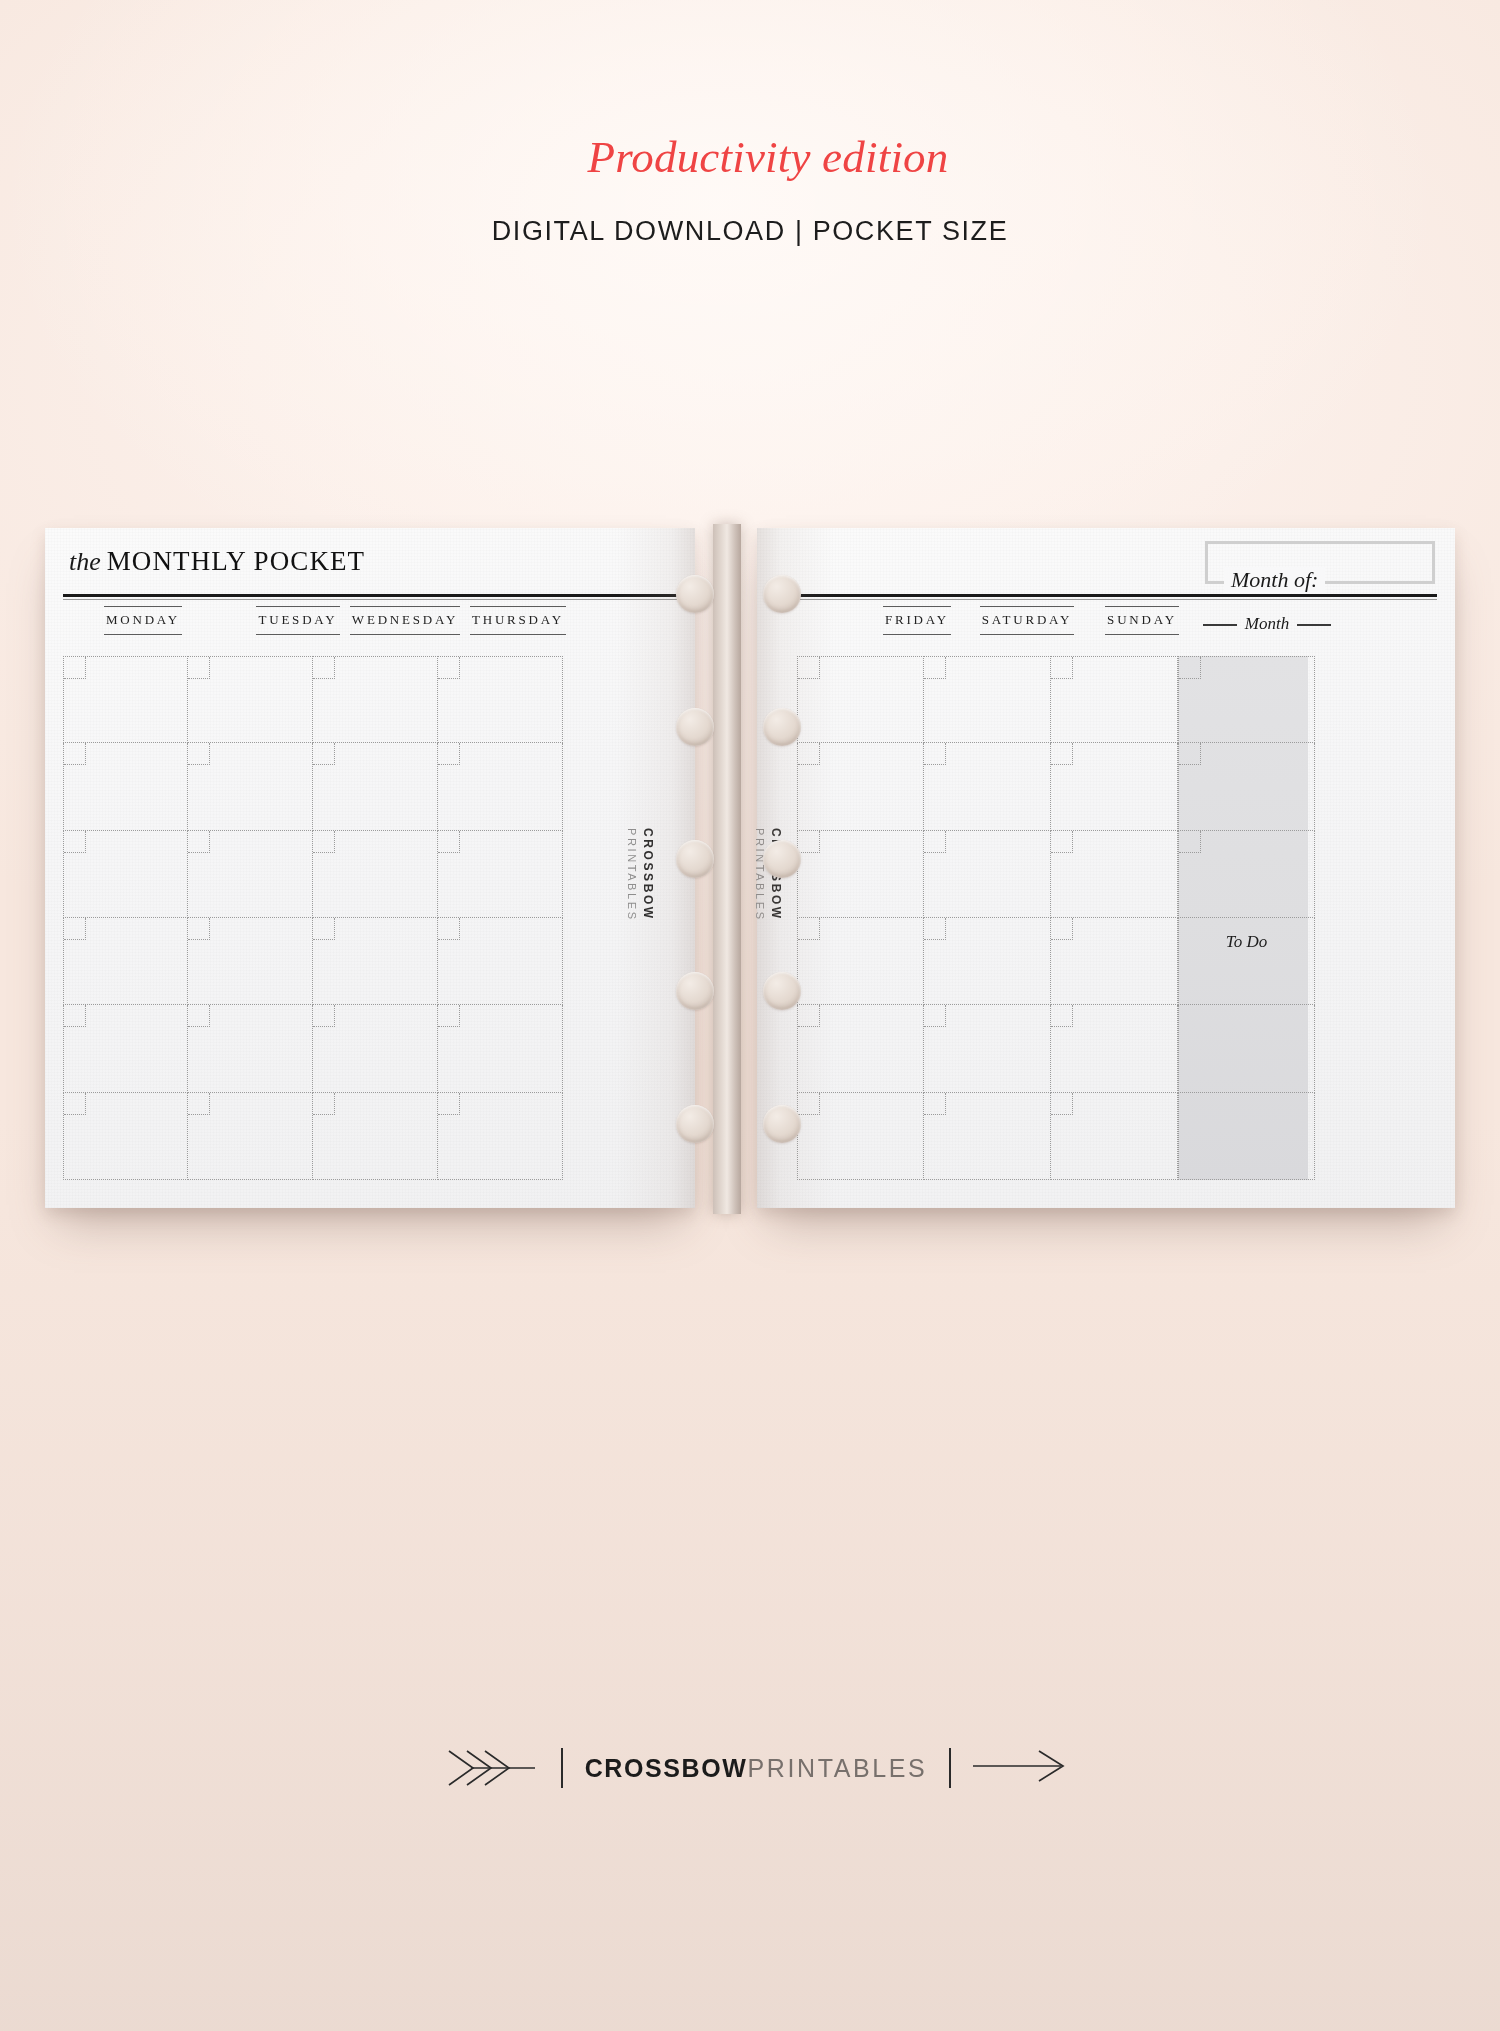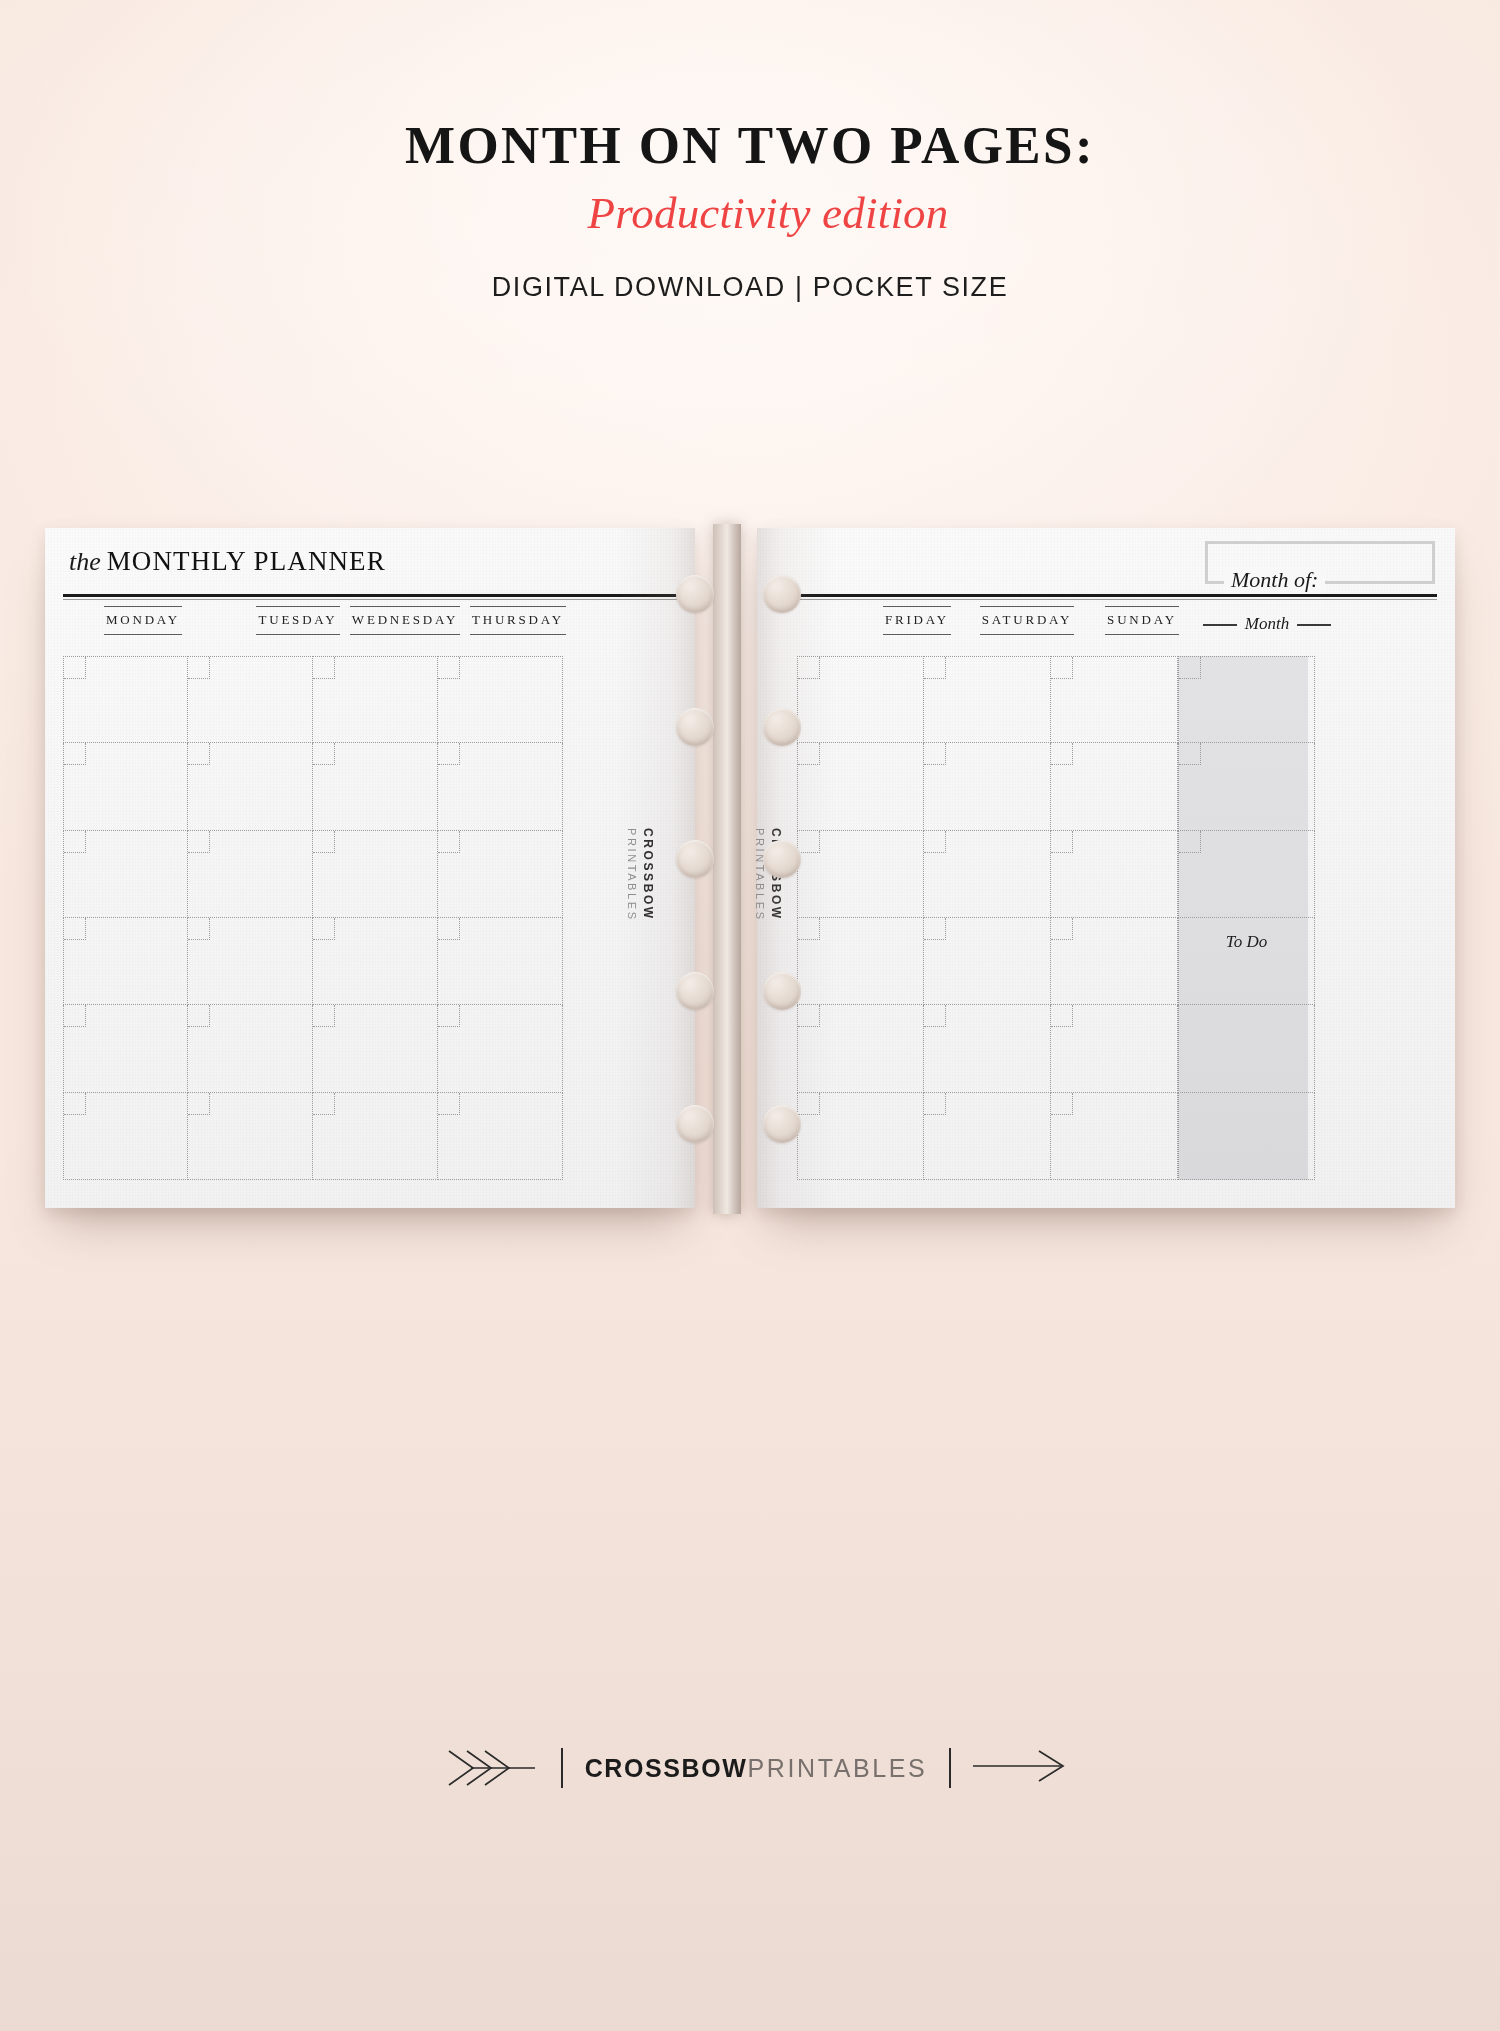--- a/index.html
+++ b/index.html
@@ -302,33 +302,32 @@
     font-family: "Liberation Sans", sans-serif;
     font-weight: 400; font-size: 25px; letter-spacing: 2.6px; color: #77706c;
   }
 </style>
 </head>
 <body>
 
 <div class="bg-vignette"></div>
 
 <div class="headline-wrap">
-  <div class="headline-1">MONTH ON TWO PAGES:</div>
   <div class="headline-2">Productivity edition</div>
   <div class="headline-3">DIGITAL DOWNLOAD | POCKET SIZE</div>
 </div>
 
 <div class="spread">
 
   <div class="page page-left">
     <div class="paper-tex"></div>
 
     <div class="pg-head">
       <div class="title-the">
-        <span class="ital">the</span><span class="caps">MONTHLY PLANNER</span>
+        <span class="ital">the</span><span class="caps">MONTHLY POCKET</span>
       </div>
       <div class="rule-black"></div>
     </div>
 
     <div class="dow-row" style="left:18px; right:36px;">
       <div class="dow" style="left:0px; width:160px;">
         <span class="lbl">MONDAY</span>
       </div>
       <div class="dow" style="left:155px; width:160px;">
         <span class="lbl">TUESDAY</span>

